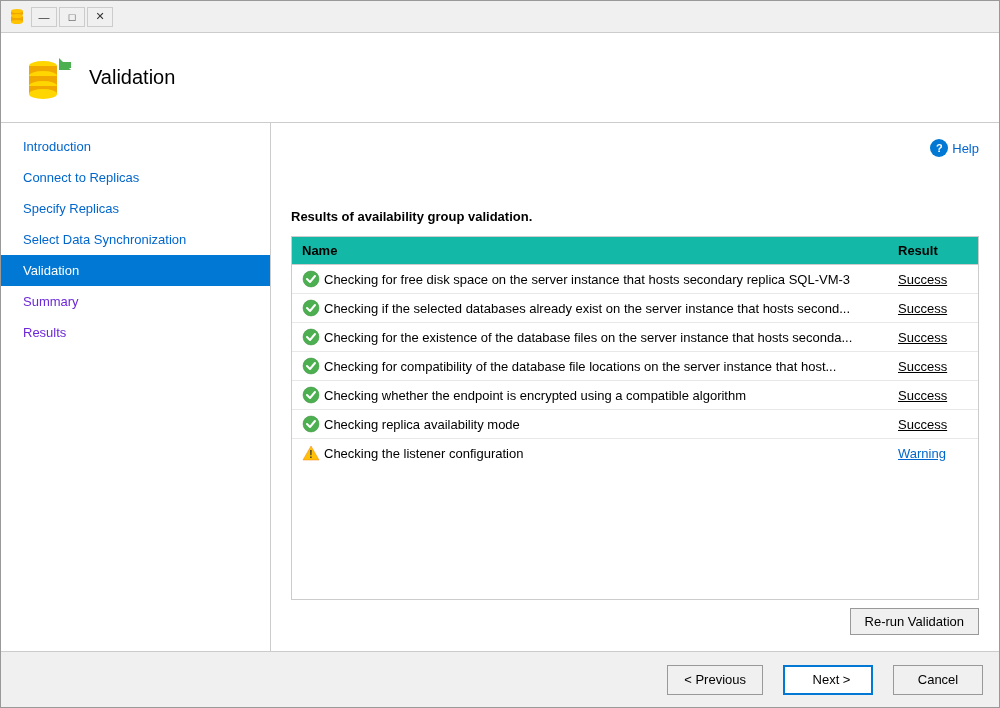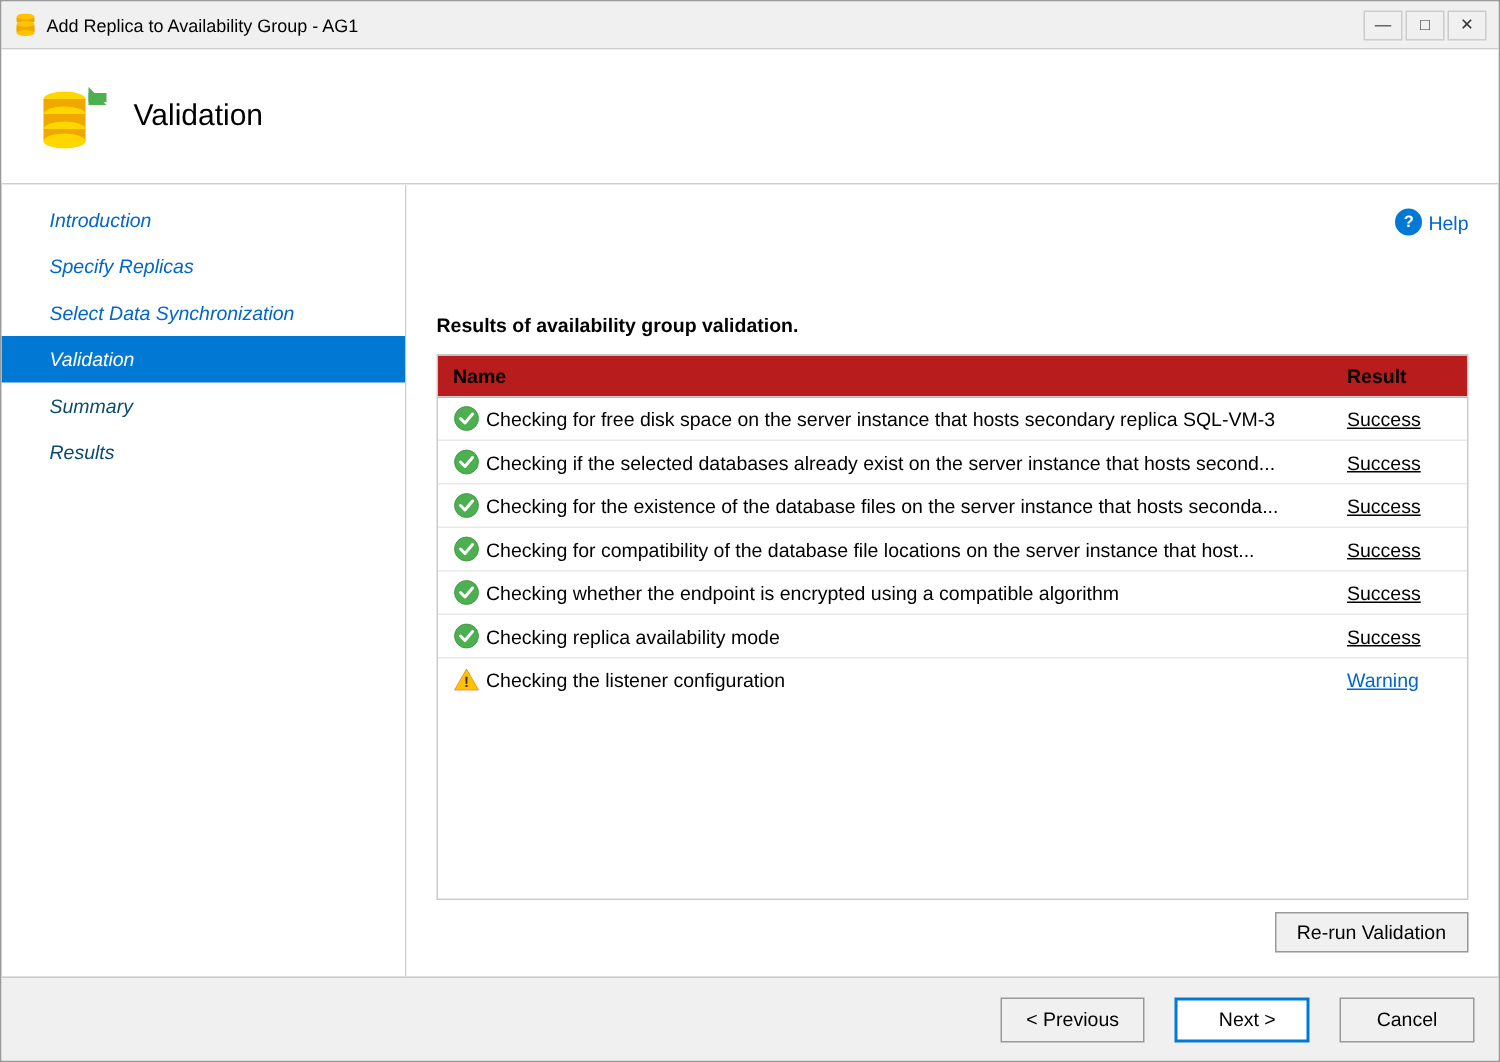--- a/index.html
+++ b/index.html
@@ -89,32 +89,31 @@
     }
 
     .sidebar {
       width: 270px;
       background: #fff;
       border-right: 1px solid #ccc;
       padding: 8px 0;
       flex-shrink: 0;
     }
     .sidebar-item {
-      padding: 8px 32px;
+      padding: 8px 22px;
       cursor: pointer;
       color: #0066cc;
       font-size: 13px;
-      font-style: italic;
     }
     .sidebar-item.active {
       background: #0078d4;
       color: #fff;
     }
     .sidebar-item.disabled {
-      color: #0c4a6e;
+      color: #6d28d9;
       cursor: default;
     }
 
     .main-panel {
       flex: 1;
       display: flex;
       flex-direction: column;
       background: #fff;
       padding: 16px 20px;
       overflow: hidden;
@@ -158,21 +157,21 @@
     .validation-table-wrapper {
       flex: 1;
       border: 1px solid #ccc;
       overflow-y: auto;
     }
     table {
       width: 100%;
       border-collapse: collapse;
     }
     thead th {
-      background: #b91c1c;
+      background: #14b8a6;
       border-bottom: 1px solid #ccc;
       padding: 6px 10px;
       text-align: left;
       font-weight: 600;
       color: #000;
       font-size: 13px;
     }
     thead th.result-col {
       width: 90px;
     }
@@ -273,21 +272,20 @@
       <svg width="16" height="16" viewBox="0 0 16 16">
         <rect x="2" y="2" width="12" height="4" rx="1" fill="#f0a800"></rect>
         <rect x="2" y="7" width="12" height="4" rx="1" fill="#f0a800"></rect>
         <ellipse cx="8" cy="2" rx="6" ry="2" fill="#ffc300"></ellipse>
         <ellipse cx="8" cy="7" rx="6" ry="2" fill="#ffc300"></ellipse>
         <ellipse cx="8" cy="11" rx="6" ry="2" fill="#ffc300"></ellipse>
         <rect x="2" y="9" width="12" height="4" rx="1" fill="#f0a800"></rect>
         <ellipse cx="8" cy="13" rx="6" ry="2" fill="#ffc300"></ellipse>
       </svg>
     </div>
-    <span class="title-bar-text">Add Replica to Availability Group - AG1</span>
     <div class="title-bar-controls">
       <button class="title-bar-btn">—</button>
       <button class="title-bar-btn">□</button>
       <button class="title-bar-btn close">✕</button>
     </div>
   </div>
 
   <div class="header">
     <div class="header-icon db-icon">
       <svg width="52" height="52" viewBox="0 0 52 52">
@@ -304,20 +302,21 @@
         <ellipse cx="22" cy="42" rx="14" ry="5" fill="#ffd600"></ellipse>
       </svg>
     </div>
     <span class="header-title">Validation</span>
   </div>
 
   <div class="content-area">
 
     <div class="sidebar">
     <div class="sidebar-item">Introduction</div>
+        <div class="sidebar-item">Connect to Replicas</div>
         <div class="sidebar-item">Specify Replicas</div>
         <div class="sidebar-item">Select Data Synchronization</div>
         <div class="sidebar-item active">Validation</div>
         <div class="sidebar-item disabled">Summary</div>
         <div class="sidebar-item disabled">Results</div>
       </div>
 
     <div class="main-panel">
       <div class="help-row">
         <a class="help-link">

